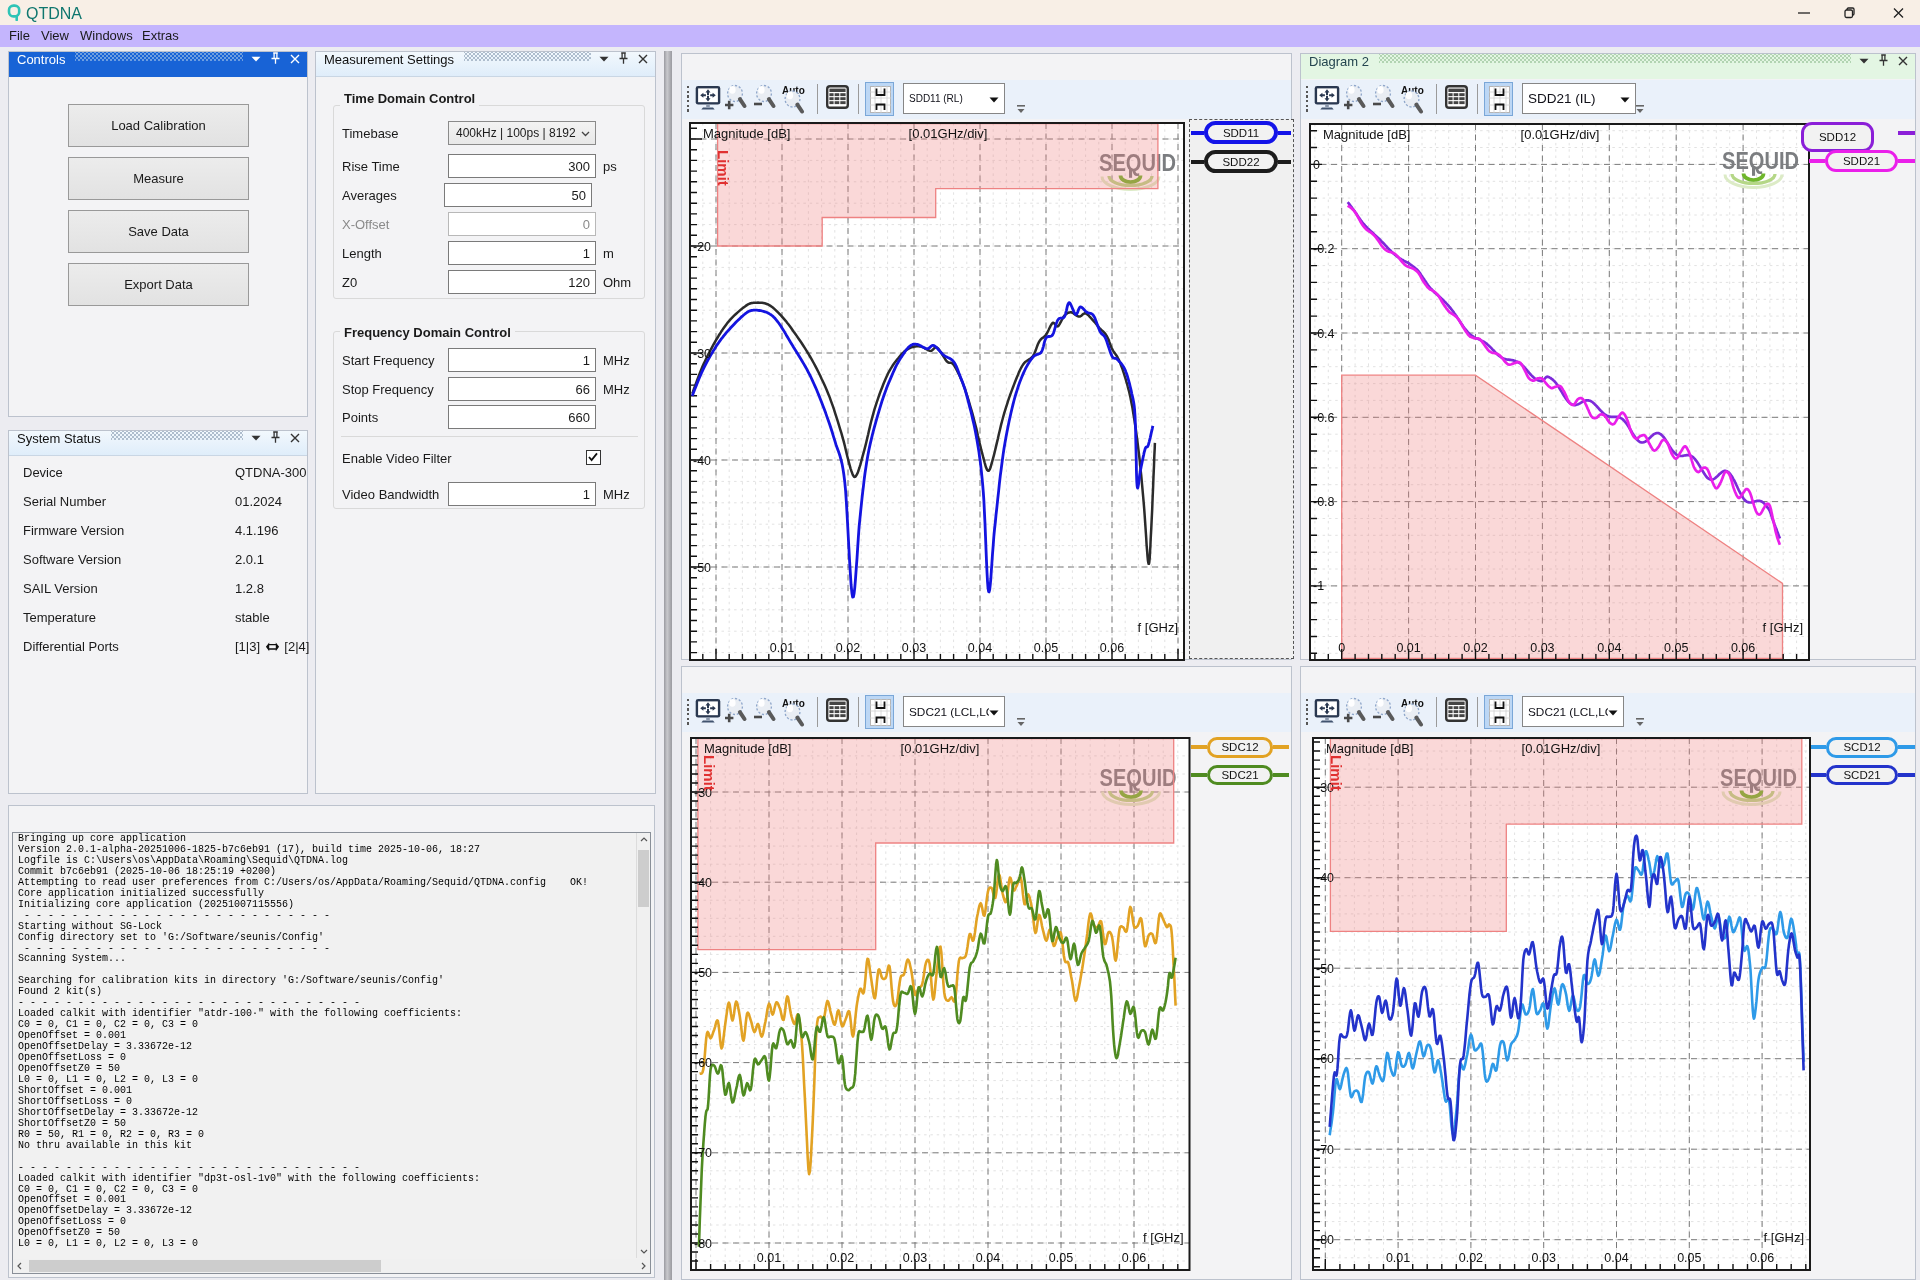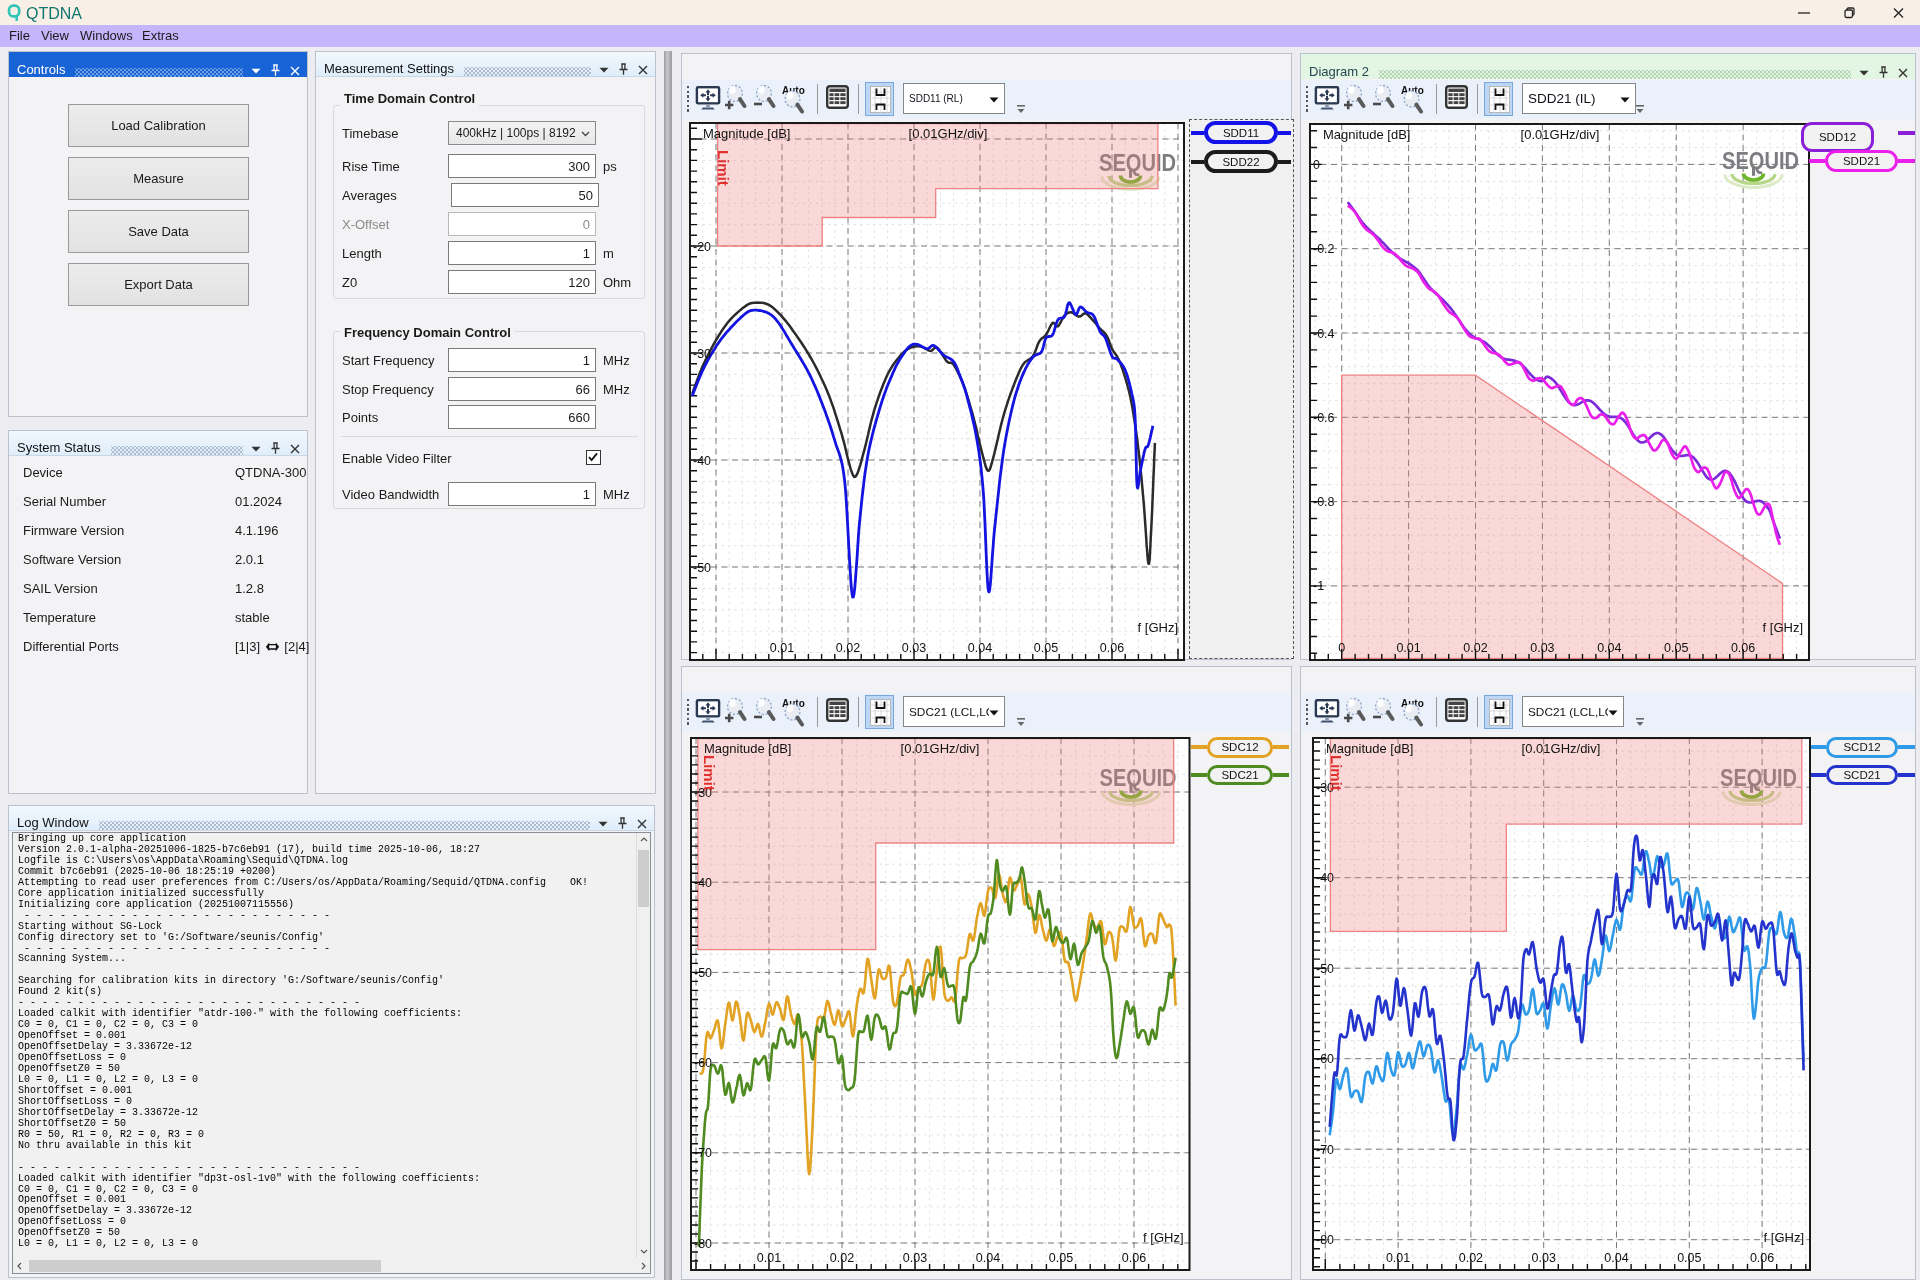--- a/index.html
+++ b/index.html
@@ -2,21 +2,21 @@
 <html><head><meta charset="utf-8"><title>QTDNA</title>
 <style>
   * { margin:0; padding:0; box-sizing:border-box; }
   html,body { width:1920px; height:1280px; overflow:hidden; }
   body { font-family:"Liberation Sans",sans-serif; background:#ececf1; position:relative; font-size:13px; color:#111; }
   .titlebar { position:absolute; left:0; top:0; width:1920px; height:25px; background:#f8efe6; }
   .titlebar .tt { position:absolute; left:26px; top:5px; font-size:16px; color:#0f766e; }
   .menubar { position:absolute; left:0; top:25px; width:1920px; height:22px; background:#c4b5fd; }
   .menubar span { position:absolute; top:3px; font-size:13px; color:#1a1a1a; }
   .panel { position:absolute; background:#f3f3f5; border:1px solid #bcc2cd; }
-  .phead { position:absolute; left:0; top:0; right:0; height:25px; display:flex; align-items:flex-end; padding-left:8px; }
+  .phead { position:absolute; left:0; top:0; right:0; height:25px; display:flex; align-items:flex-start; padding-left:8px; }
   .phead .dots { flex:1; height:9px; margin:0 8px 0 10px;
      background-image:radial-gradient(circle,var(--dc) 0.85px,transparent 1px),radial-gradient(circle,var(--dc) 0.85px,transparent 1px);
      background-size:4px 4px; background-position:0 0,2px 2px; }
   .phead .ic { display:flex; align-items:center; gap:9px; margin-right:7px; }
   .bluehead { background:#1863d6; color:#fff; --dc:#6f9fe0; }
   .lighthead { background:linear-gradient(#f2f8fd,#dfedfa); color:#101010; --dc:#aebdcd; border-bottom:1px solid #c9d6e4;}
   .greenhead { background:#0f9b10; color:#fff; --dc:#5cc0c8; }
   .minthead { background:#e3f6e3; color:#24454f; --dc:#b2d4b2; }
   .btn { position:absolute; left:59px; width:181px; height:43px; background:linear-gradient(#ececec,#e2e2e2);
          border:1px solid #999; display:flex; align-items:center; justify-content:center; font-size:13px; color:#1a1a1a; }
@@ -131,21 +131,21 @@
     <div class="gtitle" style="left:24px;top:39px">Time Domain Control</div>
     <div class="mlabel" style="left:26px;top:74px">Timebase</div>
     <div class="minput" style="left:132px;top:69px;justify-content:flex-start;padding-left:7px;background:linear-gradient(#f3f3f3,#e8e8e8);border-color:#8a8a8a;font-size:12px">400kHz | 100ps | 8192
         <svg style="position:absolute;right:5px;top:9px" width="9" height="6" viewBox="0 0 9 6">
         <path d="M1 1 L4.5 4.5 L8 1" fill="none" stroke="#444" stroke-width="1.3"></path>
       </svg></div>
     <div class="mlabel" style="left:26px;top:107px">Rise Time</div>
     <div class="minput" style="left:132px;top:102px;">300</div>
     <div class="mlabel" style="left:287px;top:107px">ps</div>
     <div class="mlabel" style="left:26px;top:136px">Averages</div>
-    <div class="minput" style="left:135px;top:131px;">50</div>
+    <div class="minput" style="left:128px;top:131px;">50</div>
     <div class="mlabel gray" style="left:26px;top:165px">X-Offset</div>
     <div class="minput" style="left:132px;top:160px;border-color:#b8b8b8;color:#8a8a8a;">0</div>
     <div class="mlabel" style="left:26px;top:194px">Length</div>
     <div class="minput" style="left:132px;top:189px;">1</div>
     <div class="mlabel" style="left:287px;top:194px">m</div>
     <div class="mlabel" style="left:26px;top:223px">Z0</div>
     <div class="minput" style="left:132px;top:218px;">120</div>
     <div class="mlabel" style="left:287px;top:223px">Ohm</div>
     <div class="group" style="left:17px;top:279px;width:312px;height:178px"></div>
     <div class="gtitle" style="left:24px;top:273px">Frequency Domain Control</div>
@@ -162,37 +162,20 @@
     <div style="position:absolute;left:270px;top:398px;width:15px;height:15px;background:#fff;border:1.5px solid #333">
 <svg width="12" height="12" viewBox="0 0 12 12" style="position:absolute;left:0px;top:0px">
         <path d="M2 6 L4.6 9 L10 2.4" fill="none" stroke="#111" stroke-width="1.8"></path>
       </svg>
     </div>
     <div class="mlabel" style="left:26px;top:435px">Video Bandwidth</div>
     <div class="minput" style="left:132px;top:430px">1</div>
     <div class="mlabel" style="left:287px;top:435px">MHz</div>
   </div>
 <div class="panel" style="left:8px;top:805px;width:647px;height:473px;">
-    <div class="phead lighthead">
-      <span style="font-size:13px">Log Window</span>
-      <span class="dots"></span>
-      <span class="ic">
-<svg width="10" height="6" viewBox="0 0 10 6">
-          <path d="M0.5 0.8 L5 5.4 L9.5 0.8 Z" fill="#333"></path>
-        </svg>
-<svg width="11" height="13" viewBox="0 0 11 13">
-          <g stroke="#333" stroke-width="1.3" fill="none">
-            <path d="M3.2 1 h4.6 M4.1 1 v5 M6.9 1 v5 M1.5 6.5 h8 M5.5 6.9 v4.8"></path>
-          </g>
-        </svg>
-<svg width="10" height="10" viewBox="0 0 10 10">
-          <path d="M1 1 L9 9 M9 1 L1 9" stroke="#333" stroke-width="1.4"></path>
-        </svg>
-</span>
-    </div>
     <div style="position:absolute;left:3px;top:26px;right:3px;bottom:3px;background:#f1f1f1;border:1px solid #898f98"></div>
     <div class="logtext" style="left:9px;top:28px">Bringing up core application
 Version 2.0.1-alpha-20251006-1825-b7c6eb91 (17), build time 2025-10-06, 18:27
 Logfile is C:\Users\os\AppData\Roaming\Sequid\QTDNA.log
 Commit b7c6eb91 (2025-10-06 18:25:19 +0200)
 Attempting to read user preferences from C:/Users/os/AppData/Roaming/Sequid/QTDNA.config    OK!
 Core application initialized successfully
 Initializing core application (20251007115556)
  - - - - - - - - - - - - - - - - - - - - - - - - - -
 Starting without SG-Lock

